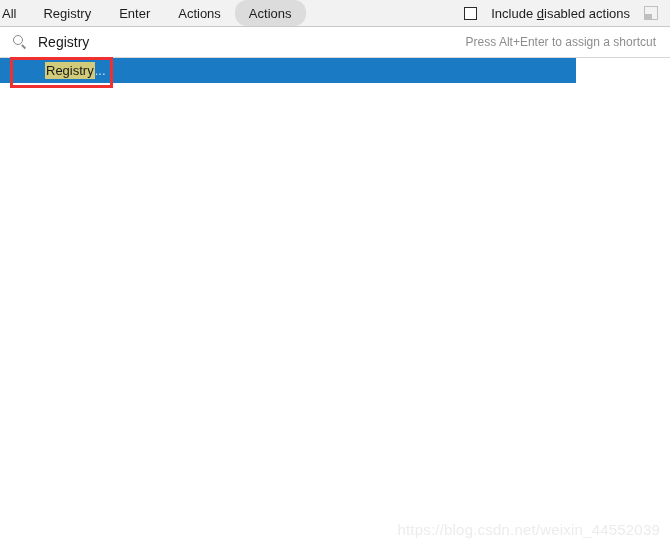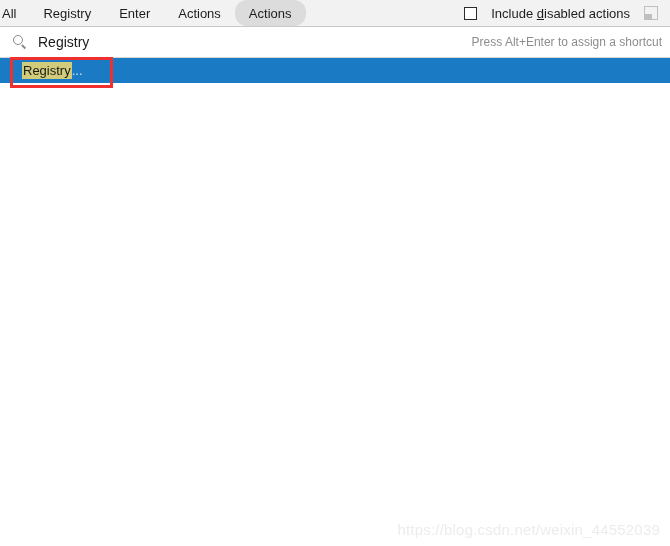--- a/index.html
+++ b/index.html
@@ -161,44 +161,45 @@
     font-size: 14px;
     color: #1a1a1a;
     width: 380px;
     padding: 0;
     height: 20px;
     line-height: 20px;
     caret-color: #1a1a1a;
   }
   .shortcut-hint {
     margin-left: auto;
-    margin-right: 8px;
+    margin-right: 14px;
     font-size: 12px;
     color: #8d8d8d;
     white-space: nowrap;
   }
 
   
   .results {
     position: absolute;
     left: 0;
     top: 58px;
     width: 670px;
     height: 488px;
     background: #ffffff;
   }
   .result-row {
     position: relative;
-    width: 670px;
+    width: 576px;
     height: 25px;
     background: #1b7ac4;
     display: flex;
     align-items: center;
     cursor: default;
     box-sizing: border-box;
+    padding-left: 23px;
   }
   .result-label {
     margin-left: 22px;
     font-size: 13px;
     line-height: 17px;
     color: #ffffff;
     white-space: nowrap;
   }
   .result-label .match {
     background: #d2cc7a;

